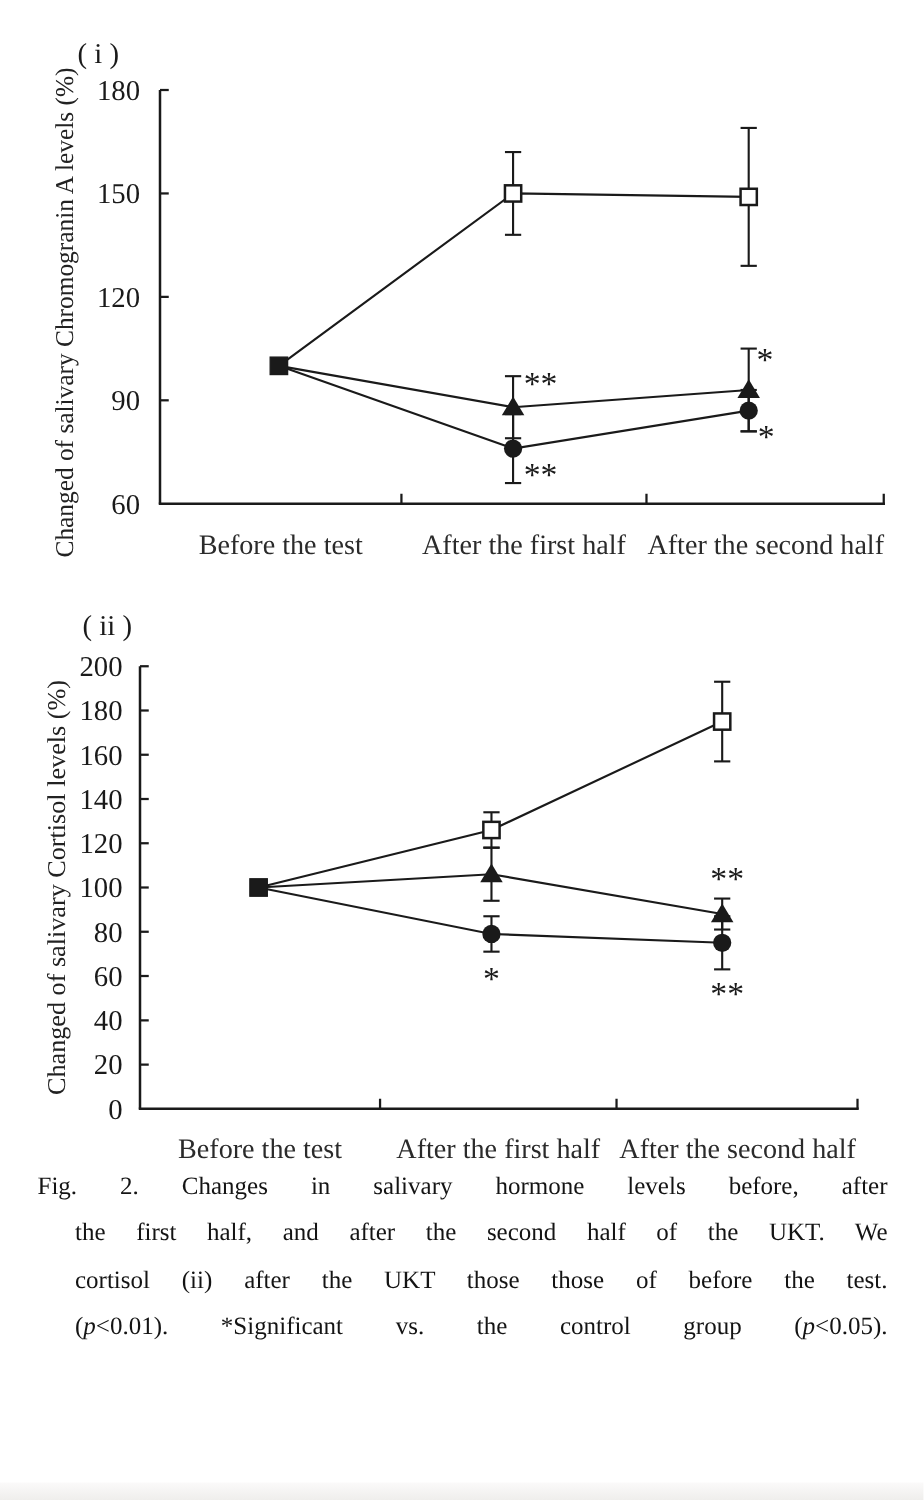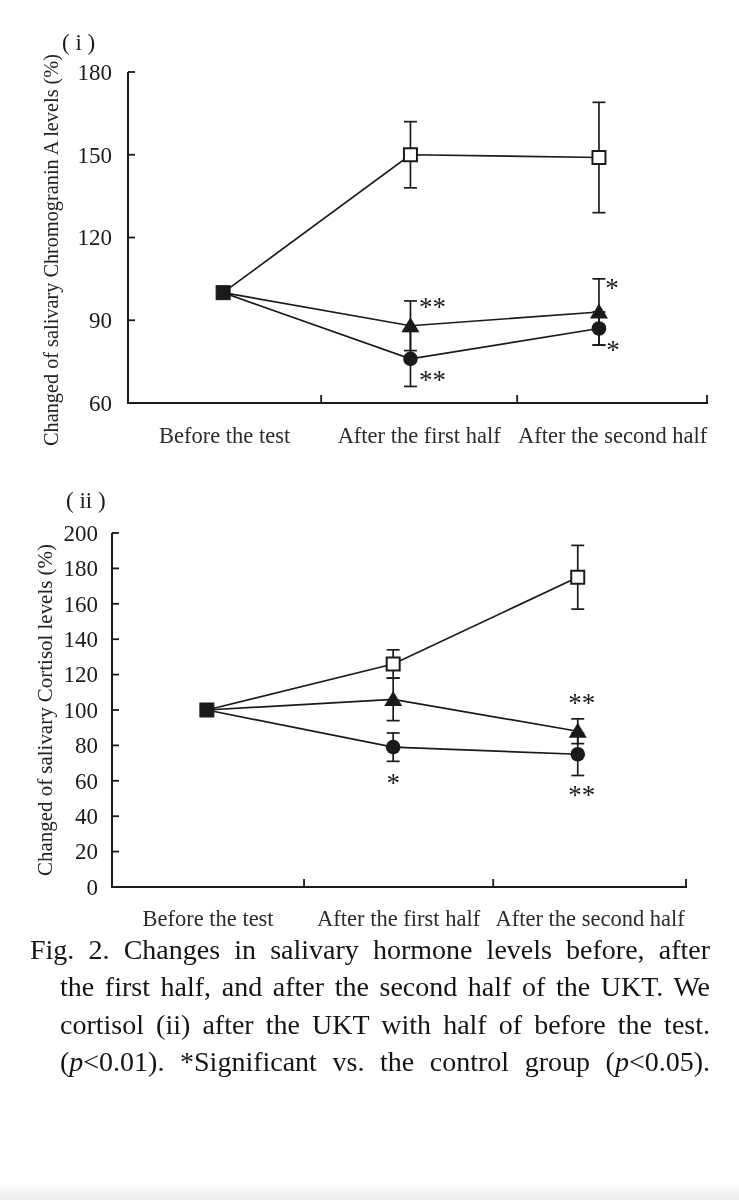--- a/index.html
+++ b/index.html
@@ -8,21 +8,21 @@
     width:739px;height:1200px;
     background:#ffffff;
     overflow:hidden;
     font-family:"Liberation Serif","DejaVu Serif",serif;
   }
   .charts-svg{position:absolute;left:0;top:0;}
   .caption{
     position:absolute;
     left:30px;top:931px;
     width:680px;
-    font-size:28px;
+    font-size:20px;
     line-height:37.4px;
     color:#141414;
   }
   .caption-line{
     text-align:justify;
     text-align-last:justify;
     padding-left:30px;
     white-space:normal;
   }
   .caption-line:first-child{padding-left:0;}
@@ -175,17 +175,17 @@
         <circle cx="577.75" cy="754.25" r="7.3" fill="#1a1a1a"></circle>
         <rect x="199.875" y="703" width="14" height="14" fill="#1a1a1a" stroke="#1a1a1a"></rect>
         <text x="393.175" y="792.17" text-anchor="middle" font-size="27" fill="#1a1a1a">*</text>
         <text x="581.75" y="712.24" text-anchor="middle" font-size="27" fill="#1a1a1a">**</text>
         <text x="581.75" y="804.25" text-anchor="middle" font-size="27" fill="#1a1a1a">**</text>
       </g>
     </svg>
   <div class="caption" id="caption">
       <div class="caption-line"><span>Fig. 2.  Changes in salivary hormone levels before, after</span></div>
       <div class="caption-line"><span>the first half, and after the second half of the UKT. We</span></div>
-      <div class="caption-line"><span>cortisol (ii) after the UKT with half of before the test.</span></div>
+      <div class="caption-line"><span>cortisol (ii) after the UKT those those of before the test.</span></div>
       <div class="caption-line"><span>(</span><span class="it">p</span><span>&lt;0.01). *Significant vs. the control group (</span><span class="it">p</span><span>&lt;0.05).</span></div>
     </div>
   <div class="page-edge-strip"></div>
 </div>
 
 </body></html>

